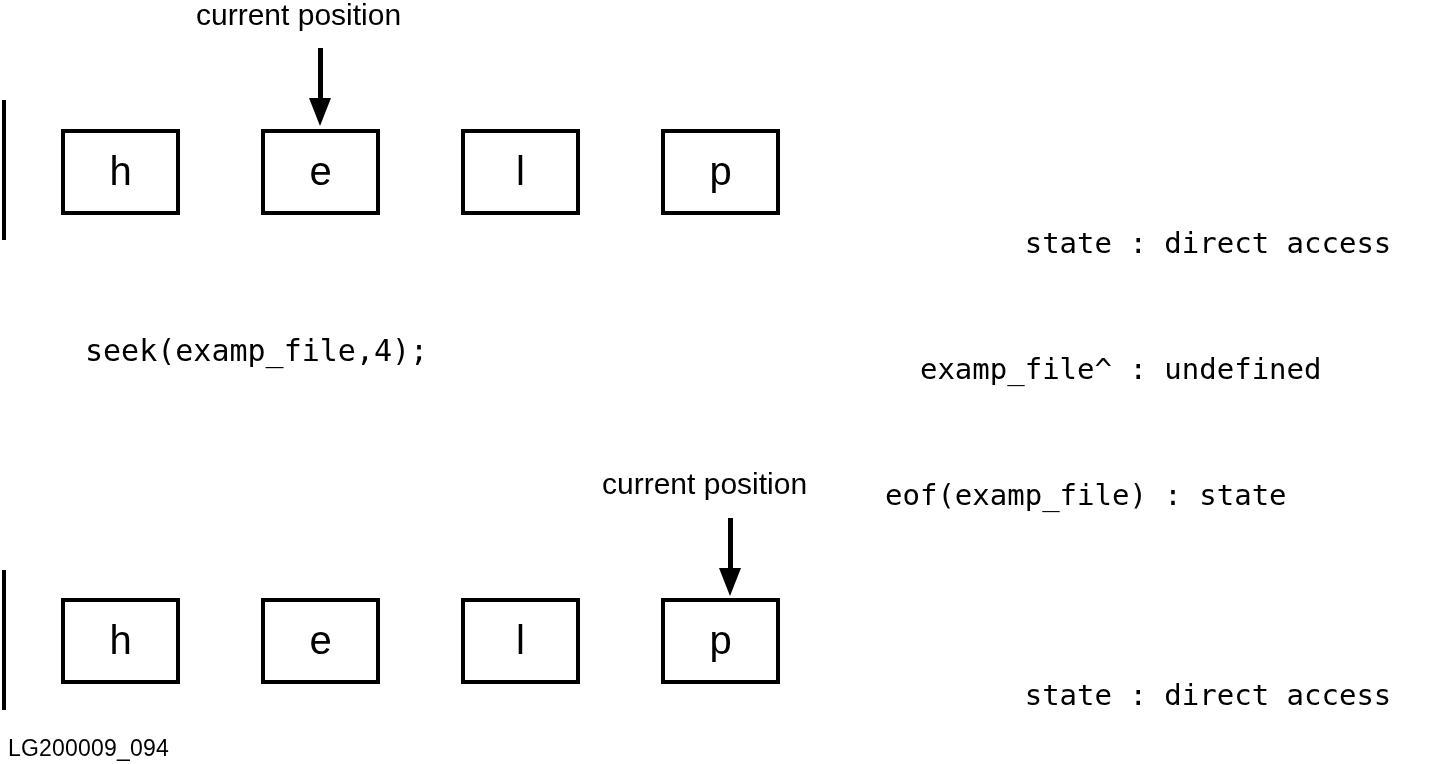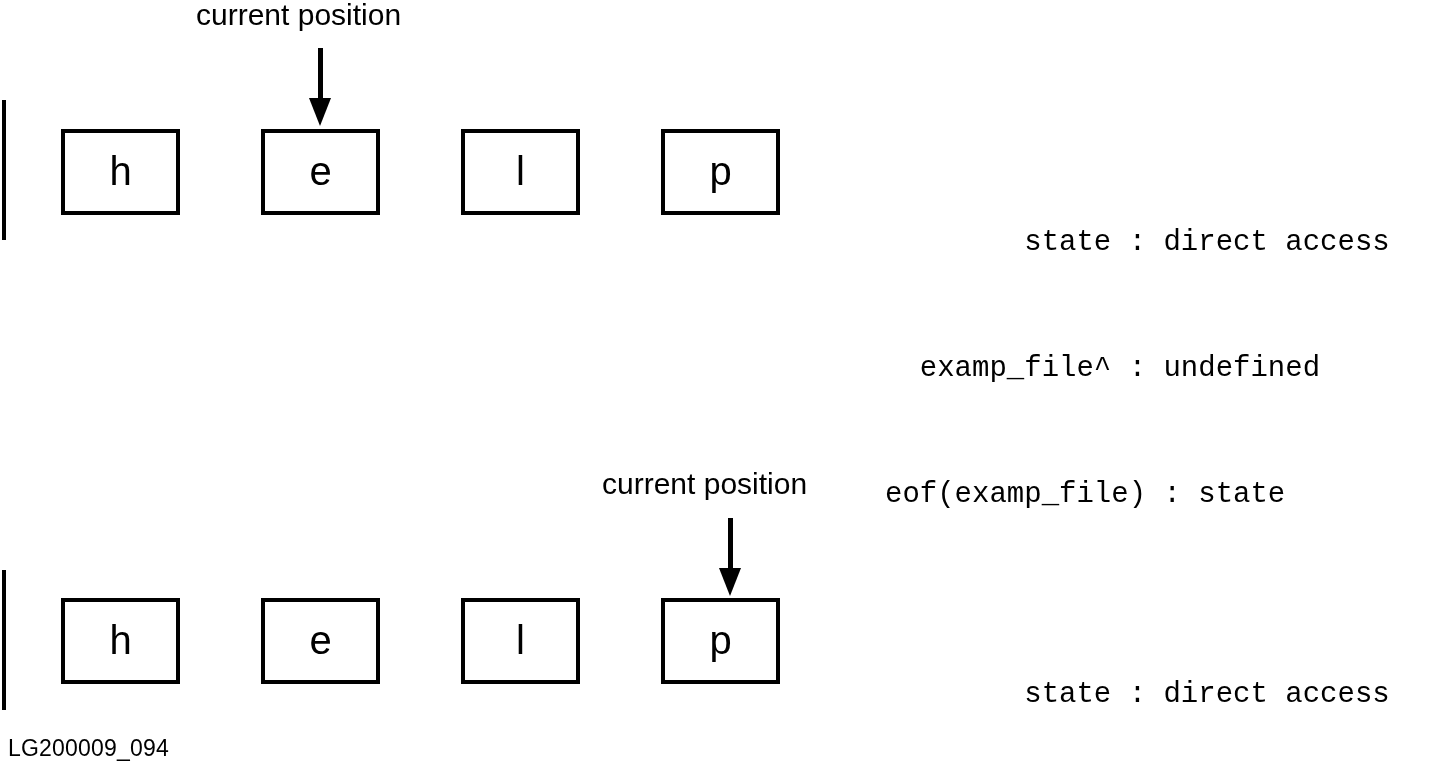--- a/index.html
+++ b/index.html
@@ -99,21 +99,20 @@
     position: absolute;
     font-family: "DejaVu Sans Mono", monospace;
     font-size: 29px;
     line-height: 42px;
     white-space: pre;
     color: #000000;
   }
   .state-line {
     display: block;
     white-space: pre;
-    font-family: Liberation Mono, monospace;
   }
 
   
   .fig-id {
     position: absolute;
     font-family: "Liberation Sans", sans-serif;
     font-size: 23px;
     line-height: 1;
     letter-spacing: 0.2px;
     white-space: nowrap;
@@ -148,20 +147,21 @@
       <span class="cell-letter">p</span>
     </div>
   </div>
 
   <div class="state-block" style="left:885px; top:138px;">
     <span class="state-line">        state : direct access</span>
     <span class="state-line">  examp_file^ : undefined</span>
     <span class="state-line">eof(examp_file) : state</span>
   </div>
 
+  <div class="code-line" style="left:85px; top:336px;">seek(examp_file,4);</div>
 
   <div class="pos-label" style="left:602px; top:469px;">current position</div>
 
   <div class="arrow" style="left:728px; top:518px; height:78px;">
     <div class="shaft" style="height:52px;"></div>
     <div class="head" style="top:50px;"></div>
   </div>
 
   <div class="file-bar" style="left:2px; top:570px; height:140px;"></div>
 

